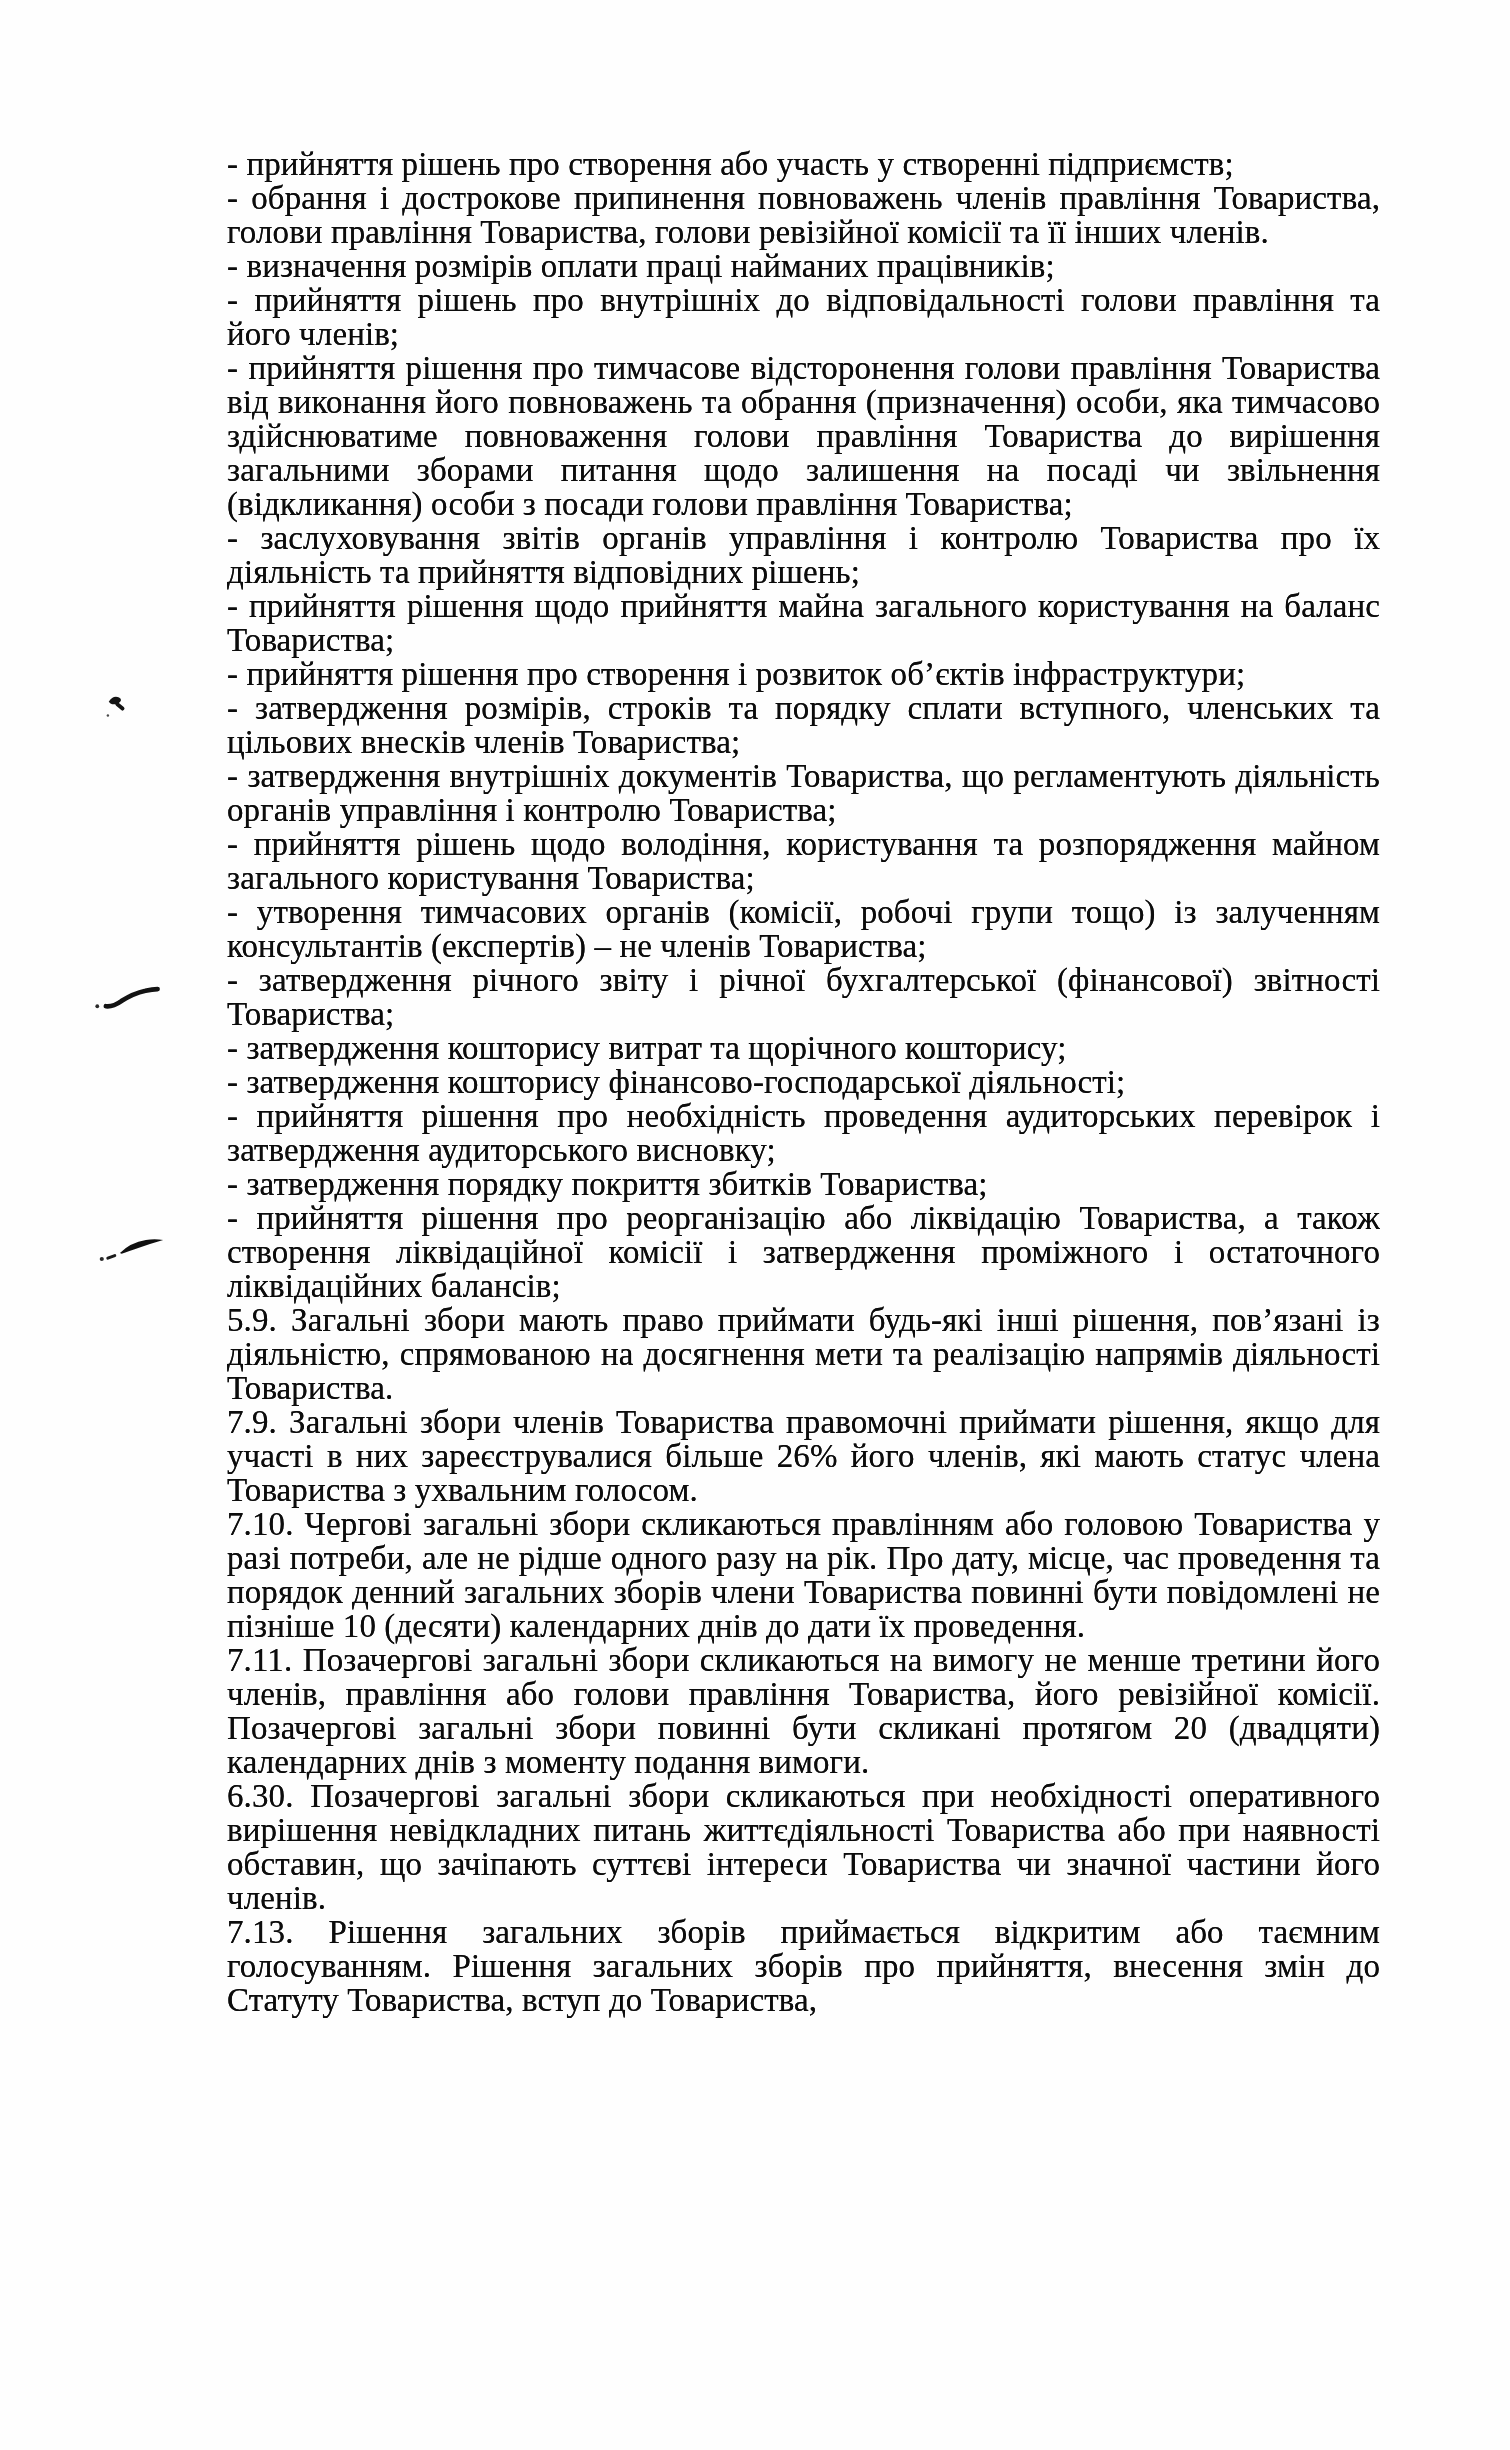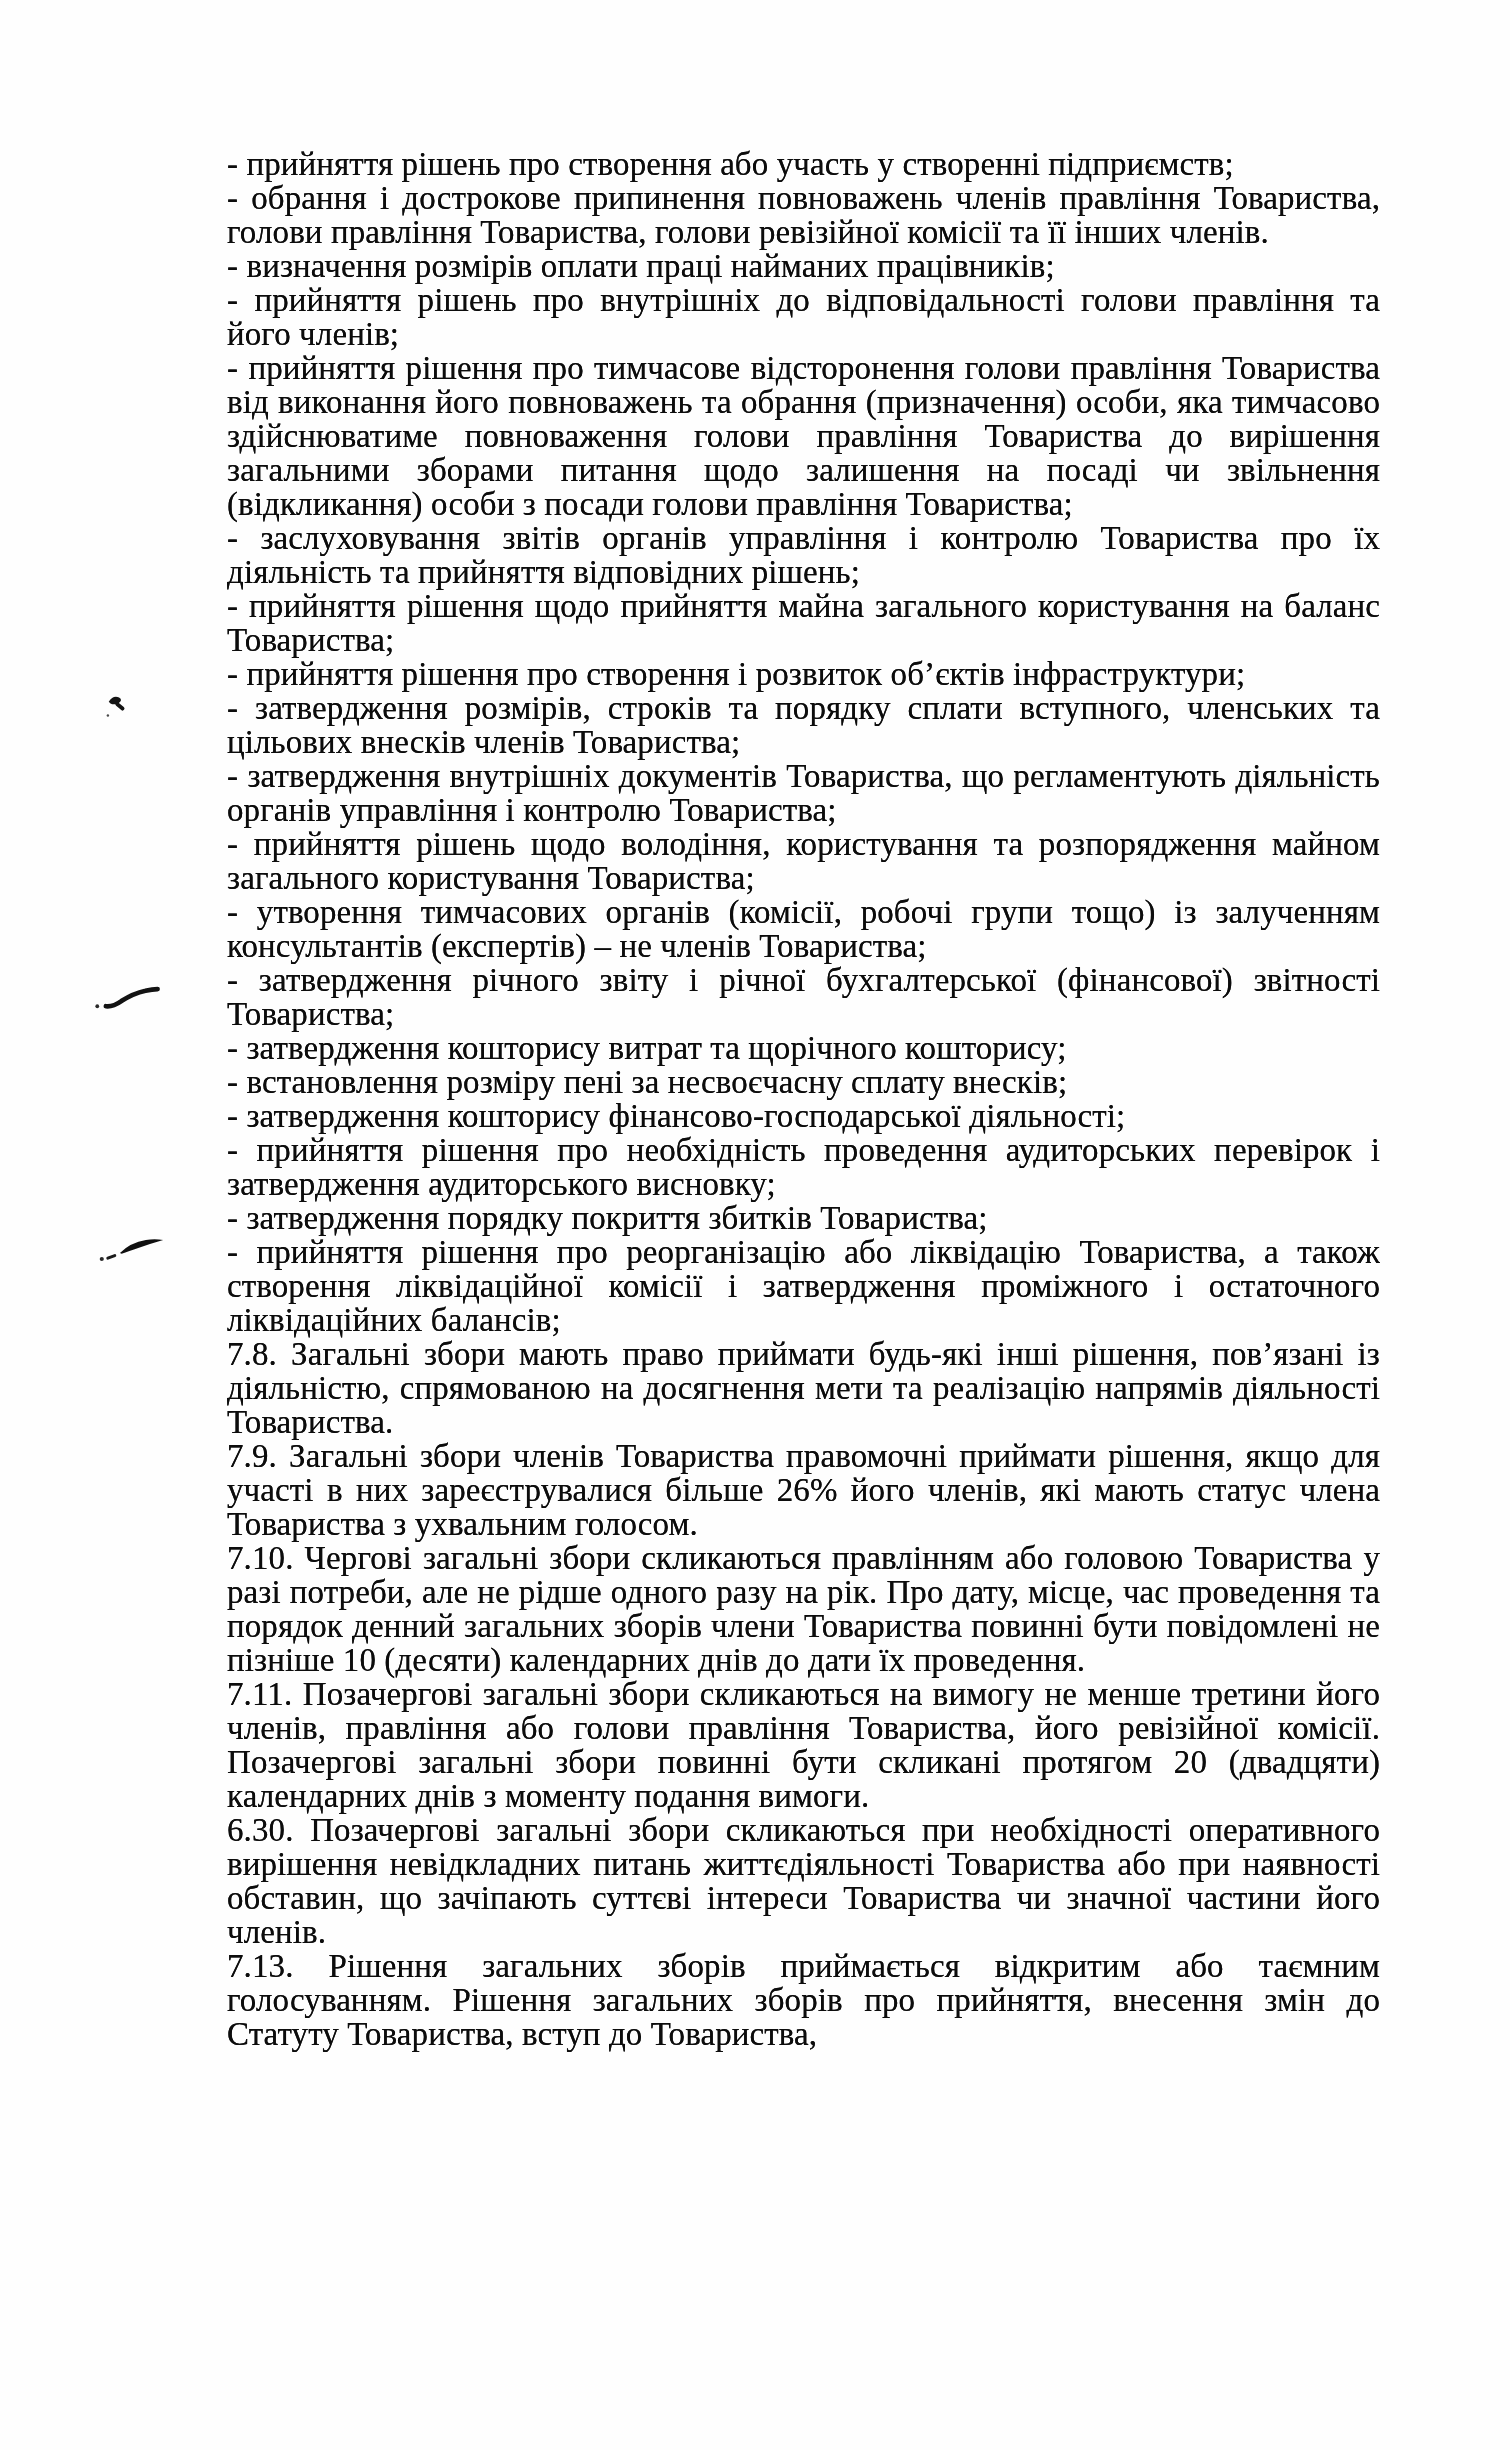--- a/index.html
+++ b/index.html
@@ -72,26 +72,25 @@
       <p class="para"><span>-</span> <span>прийняття рішення про тимчасове відсторонення голови правління Товариства від виконання його повноважень та обрання (призначення) особи, яка тимчасово здійснюватиме повноваження голови правління Товариства до вирішення загальними зборами питання щодо залишення на посаді чи звільнення (відкликання) особи з посади голови правління Товариства;</span></p>
       <p class="para"><span>-</span> <span>заслуховування звітів органів управління і контролю Товариства про їх діяльність та прийняття відповідних рішень;</span></p>
       <p class="para"><span>-</span> <span>прийняття рішення щодо прийняття майна загального користування на баланс Товариства;</span></p>
       <p class="para"><span>-</span> <span>прийняття рішення про створення і розвиток об’єктів інфраструктури;</span></p>
       <p class="para"><span>-</span> <span>затвердження розмірів, строків та порядку сплати вступного, членських та цільових внесків членів Товариства;</span></p>
       <p class="para"><span>-</span> <span>затвердження внутрішніх документів Товариства, що регламентують діяльність органів управління і контролю Товариства;</span></p>
       <p class="para"><span>-</span> <span>прийняття рішень щодо володіння, користування та розпорядження майном загального користування Товариства;</span></p>
       <p class="para"><span>-</span> <span>утворення тимчасових органів (комісії, робочі групи тощо) із залученням консультантів (експертів) – не членів Товариства;</span></p>
       <p class="para"><span>-</span> <span>затвердження річного звіту і річної бухгалтерської (фінансової) звітності Товариства;</span></p>
       <p class="para"><span>-</span> <span>затвердження кошторису витрат та щорічного кошторису;</span></p>
-      <p class="para"><span>-</span> <span>встановлення розміру пені за несвоєчасну сплату внесків;</span></p>
       <p class="para"><span>-</span> <span>затвердження кошторису фінансово-господарської діяльності;</span></p>
       <p class="para"><span>-</span> <span>прийняття рішення про необхідність проведення аудиторських перевірок і затвердження аудиторського висновку;</span></p>
       <p class="para"><span>-</span> <span>затвердження порядку покриття збитків Товариства;</span></p>
       <p class="para"><span>-</span> <span>прийняття рішення про реорганізацію або ліквідацію Товариства, а також створення ліквідаційної комісії і затвердження проміжного і остаточного ліквідаційних балансів;</span></p>
-      <p class="para"><span>7.8.</span> <span>Загальні збори мають право приймати будь-які інші рішення, пов’язані із діяльністю, спрямованою на досягнення мети та реалізацію напрямів діяльності Товариства.</span></p>
+      <p class="para"><span>5.9.</span> <span>Загальні збори мають право приймати будь-які інші рішення, пов’язані із діяльністю, спрямованою на досягнення мети та реалізацію напрямів діяльності Товариства.</span></p>
       <p class="para"><span>7.9.</span> <span>Загальні збори членів Товариства правомочні приймати рішення, якщо для участі в них зареєструвалися більше 26% його членів, які мають статус члена Товариства з ухвальним голосом.</span></p>
       <p class="para"><span>7.10.</span> <span>Чергові загальні збори скликаються правлінням або головою Товариства у разі потреби, але не рідше одного разу на рік. Про дату, місце, час проведення та порядок денний загальних зборів члени Товариства повинні бути повідомлені не пізніше 10 (десяти) календарних днів до дати їх проведення.</span></p>
       <p class="para"><span>7.11.</span> <span>Позачергові загальні збори скликаються на вимогу не менше третини його членів, правління або голови правління Товариства, його ревізійної комісії. Позачергові загальні збори повинні бути скликані протягом 20 (двадцяти) календарних днів з моменту подання вимоги.</span></p>
       <p class="para"><span>6.30.</span> <span>Позачергові загальні збори скликаються при необхідності оперативного вирішення невідкладних питань життєдіяльності Товариства або при наявності обставин, що зачіпають суттєві інтереси Товариства чи значної частини його членів.</span></p>
       <p class="para"><span>7.13.</span> <span>Рішення загальних зборів приймається відкритим або таємним голосуванням. Рішення загальних зборів про прийняття, внесення змін до Статуту Товариства, вступ до Товариства,</span></p>
     </main>
 
 </div>
 
 

